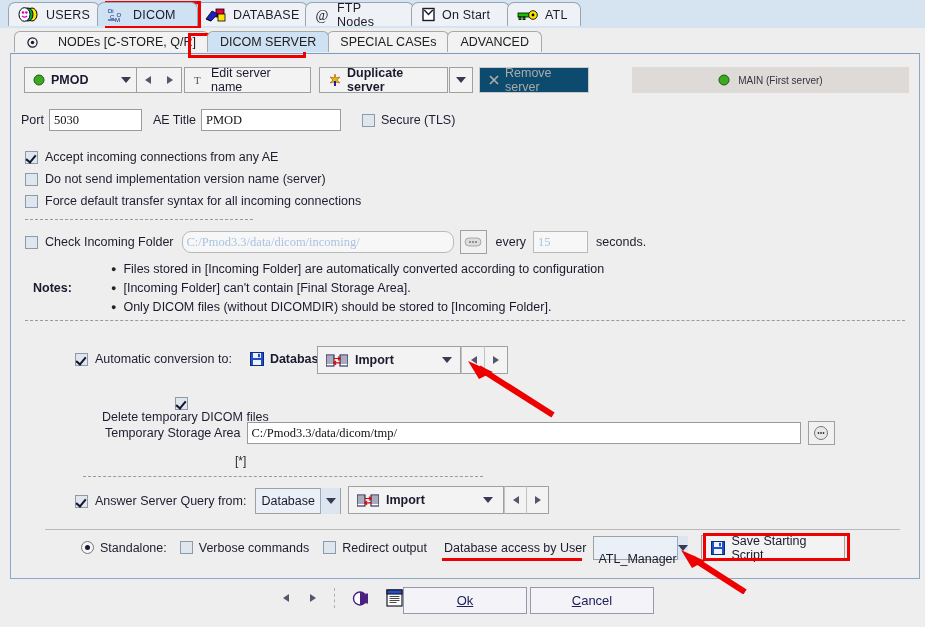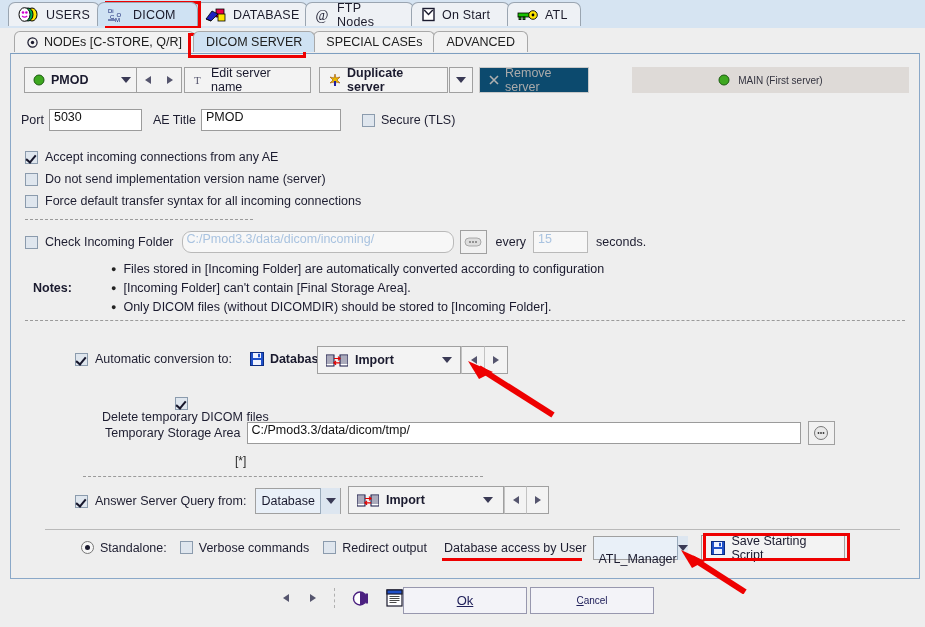--- a/index.html
+++ b/index.html
@@ -43,21 +43,21 @@
   }
   .ttab .lbl { letter-spacing:.2px; }
 
   
   .subtabbar {
     position:absolute; left:0; top:28px; width:925px; height:26px;
     background:#eeeeee;
   }
   .subtabs { position:absolute; left:14px; top:3px; display:flex; align-items:flex-end; }
   .stab {
-    height:21px; display:flex; align-items:center; gap:6px;
+    height:21px; display:flex; align-items:center; gap:20px;
     padding:0 12px;
     background:#f2f2f2;
     border:1px solid #a8a8a8;
     border-bottom:none;
     border-radius:6px 6px 0 0;
     margin-right:-2px;
     font-size:12.5px; color:#202020;
     box-sizing:border-box;
   }
   .stab.sel { background:#cfe2f3; z-index:4; }
@@ -92,22 +92,22 @@
   .arrowbox { width:20px; height:26px; display:inline-flex; align-items:center; justify-content:center;
               border-left:1px solid #c2c2c2; box-sizing:border-box; }
   .tri-down { width:0;height:0;border-left:5px solid transparent;border-right:5px solid transparent;border-top:6px solid #3a3a55; }
   .tri-left { width:0;height:0;border-top:4px solid transparent;border-bottom:4px solid transparent;border-right:6px solid #55556e; }
   .tri-right{ width:0;height:0;border-top:4px solid transparent;border-bottom:4px solid transparent;border-left:6px solid #55556e; }
 
   .txtfield {
     background:#ffffff; border:1px solid #9b9b9b;
     height:22px; box-sizing:border-box;
     font-size:12.5px; color:#111; padding:0 4px;
-    display:flex; align-items:flex-start;
-    font-family:Liberation Sans, sans-serif;
+    display:flex; align-items:center;
+    font-family:Liberation Serif, serif;
   }
   .txtfield.ph { color:#a9c3e0; background:#f7f7f7; border-color:#b9b9b9; }
 
   .cb {
     width:13px;height:13px;background:#dfe6ee;border:1px solid #8b9bad;
     display:inline-block; position:relative; box-sizing:border-box; vertical-align:middle;
   }
   .cb.on:after{
     content:""; position:absolute; left:2px; top:1px; width:4px;height:8px;
     border:solid #16162b; border-width:0 2px 2px 0; transform:rotate(40deg);
@@ -525,21 +525,21 @@
           <rect x="1" y="1" width="15" height="4" fill="#2050c8" stroke="#1a1a2e" stroke-width="1.2"></rect>
           <path d="M3.5 7.5 h10 M3.5 9.5 h10 M3.5 11.5 h10 M3.5 13.5 h7" stroke="#333" stroke-width=".9"></path>
         </svg>
       </span>
     </div>
 
     <div class="btn" style="position:absolute;left:403px;top:7px;width:124px;height:27px;background:#f3f3f8;border:1px solid #9797ae;">
       <span style="text-decoration:underline;color:#20205a;font-size:13px;">Ok</span>
     </div>
     <div class="btn" style="position:absolute;left:530px;top:7px;width:124px;height:27px;background:#f3f3f8;border:1px solid #9797ae;">
-      <span style="color:#20205a;font-size:10px;"><u>C</u>ancel</span>
+      <span style="color:#20205a;font-size:13px;"><u>C</u>ancel</span>
     </div>
   </div>
 
   <div class="redbox" style="left:105px;top:1px;width:96px;height:27px;"></div>
   <div class="redbox" style="left:188px;top:33px;width:118px;height:25px;"></div>
   <div class="redbox" style="left:703px;top:533px;width:147px;height:28px;"></div>
 
   <div class="redline" style="left:442px;top:558px;width:140px;height:3px;"></div>
 
   <svg class="arrowsvg" style="left:455px;top:358px;" width="110" height="60" viewBox="0 0 110 60">

